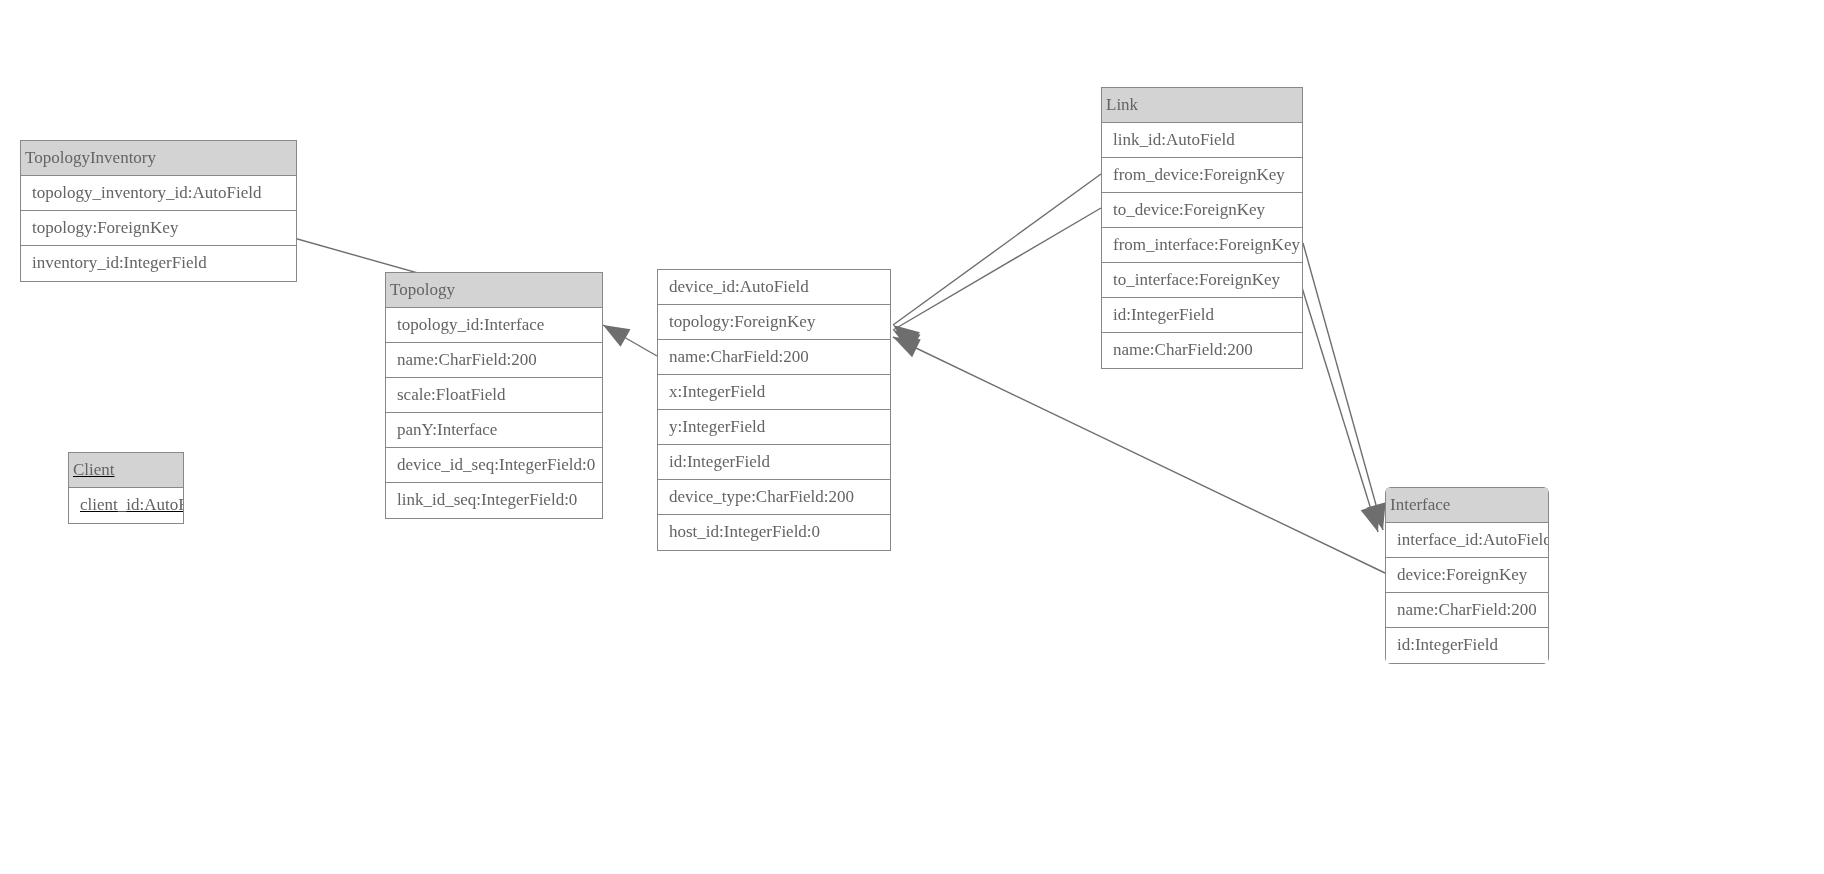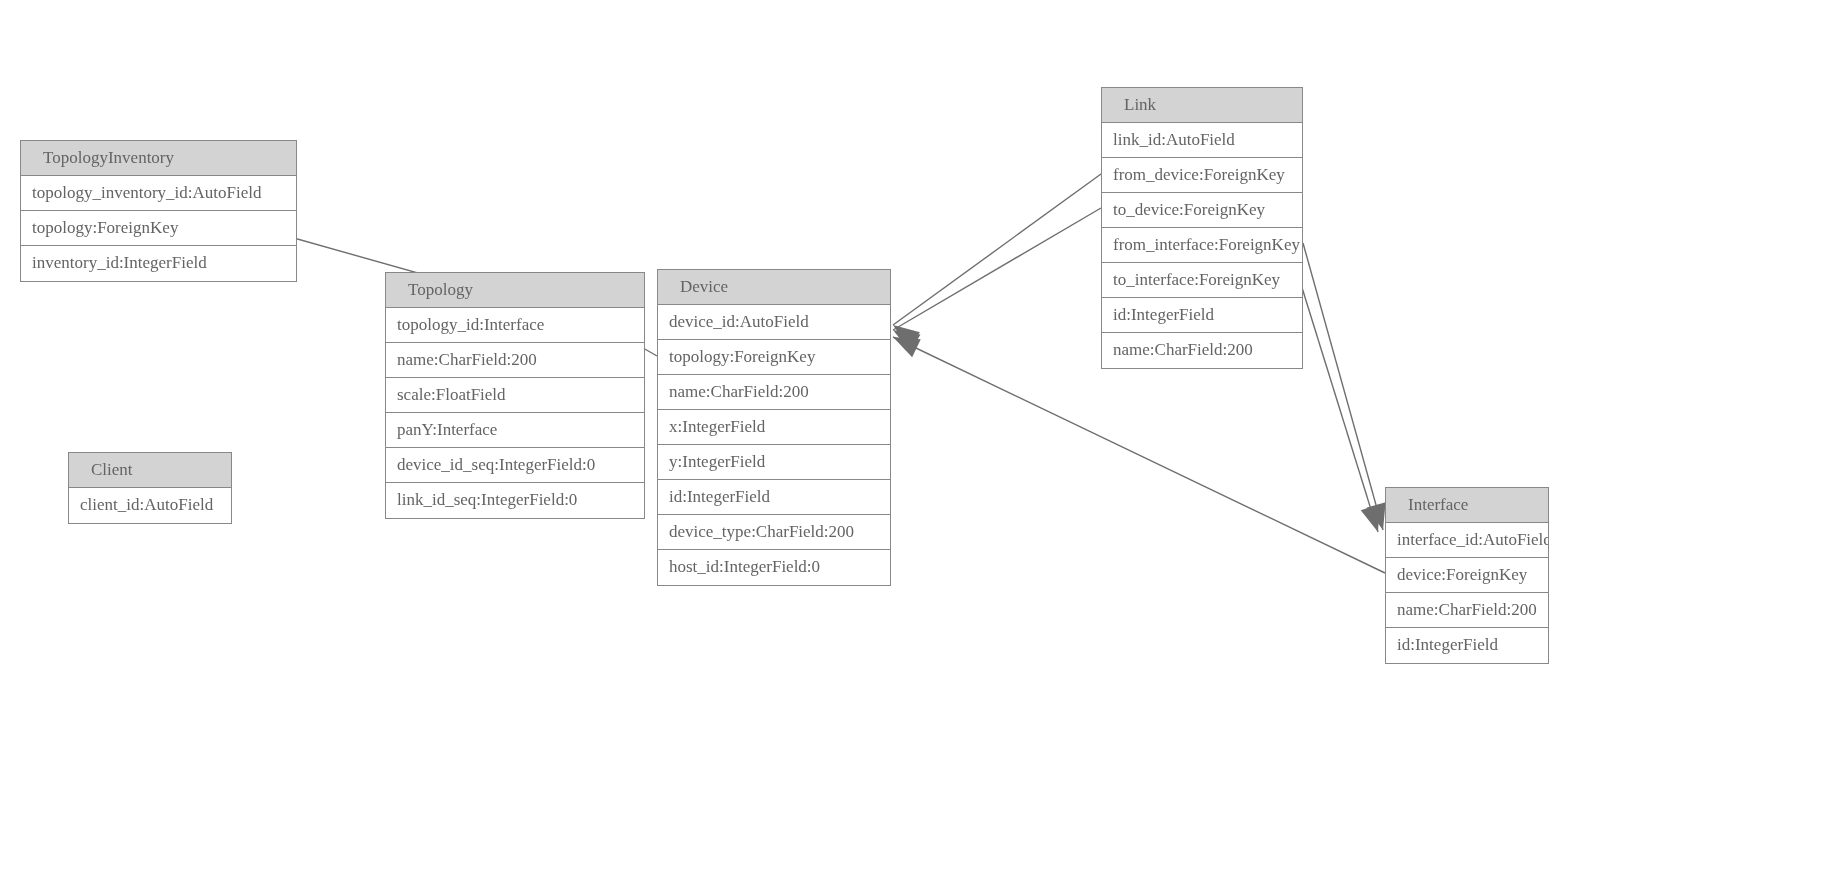--- a/index.html
+++ b/index.html
@@ -34,21 +34,21 @@
     border-collapse: collapse;
   }
   .entity-header {
     box-sizing: border-box;
     background: #d3d3d3;
     border-bottom: 1px solid #888888;
     color: #646464;
     font-size: 17px;
     line-height: 34px;
     height: 35px;
-    padding: 0 0 0 22px;
+    padding: 0 0 0 4px;
     white-space: nowrap;
     overflow: hidden;
   }
   .entity-field {
     box-sizing: border-box;
     background: #ffffff;
     border-bottom: 1px solid #888888;
     color: #646464;
     font-size: 17px;
     line-height: 34px;
@@ -83,55 +83,54 @@
       <polygon points="0,0 -26,-10 -26,10" fill="#6e6e6e" transform="translate(1378,532) rotate(72.7)"></polygon>
     </svg>
 
   <div id="entities">
       <div class="entity" style="left: 20px; top: 140px; width: 277px;">
         <div class="entity-header">TopologyInventory</div>
         <div class="entity-field">topology_inventory_id:AutoField</div>
         <div class="entity-field">topology:ForeignKey</div>
         <div class="entity-field last">inventory_id:IntegerField</div>
       </div>
-      <div class="entity" style="left: 68px; top: 452px; width: 164px;">
+      <div class="entity" style="left: 68px; top: 452px; width: 116px; text-decoration: underline;">
         <div class="entity-header">Client</div>
         <div class="entity-field last">client_id:AutoField</div>
       </div>
-      <div class="entity" style="left: 385px; top: 272px; width: 260px;">
+      <div class="entity" style="left: 385px; top: 272px; width: 218px;">
         <div class="entity-header">Topology</div>
         <div class="entity-field">topology_id:Interface</div>
         <div class="entity-field">name:CharField:200</div>
         <div class="entity-field">scale:FloatField</div>
         <div class="entity-field">panY:Interface</div>
         <div class="entity-field">device_id_seq:IntegerField:0</div>
         <div class="entity-field last">link_id_seq:IntegerField:0</div>
       </div>
       <div class="entity" style="left: 657px; top: 269px; width: 234px;">
-        <div class="entity-header">Device</div>
         <div class="entity-field">device_id:AutoField</div>
         <div class="entity-field">topology:ForeignKey</div>
         <div class="entity-field">name:CharField:200</div>
         <div class="entity-field">x:IntegerField</div>
         <div class="entity-field">y:IntegerField</div>
         <div class="entity-field">id:IntegerField</div>
         <div class="entity-field">device_type:CharField:200</div>
         <div class="entity-field last">host_id:IntegerField:0</div>
       </div>
       <div class="entity" style="left: 1101px; top: 87px; width: 202px;">
         <div class="entity-header">Link</div>
         <div class="entity-field">link_id:AutoField</div>
         <div class="entity-field">from_device:ForeignKey</div>
         <div class="entity-field">to_device:ForeignKey</div>
         <div class="entity-field">from_interface:ForeignKey</div>
         <div class="entity-field">to_interface:ForeignKey</div>
         <div class="entity-field">id:IntegerField</div>
         <div class="entity-field last">name:CharField:200</div>
       </div>
-      <div class="entity" style="left: 1385px; top: 487px; width: 164px;">
+      <div class="entity" style="left: 1385px; top: 487px; width: 164px; border-radius: 6px;">
         <div class="entity-header">Interface</div>
         <div class="entity-field">interface_id:AutoField</div>
         <div class="entity-field">device:ForeignKey</div>
         <div class="entity-field">name:CharField:200</div>
         <div class="entity-field last">id:IntegerField</div>
       </div>
     </div>
 
 </div>
 

